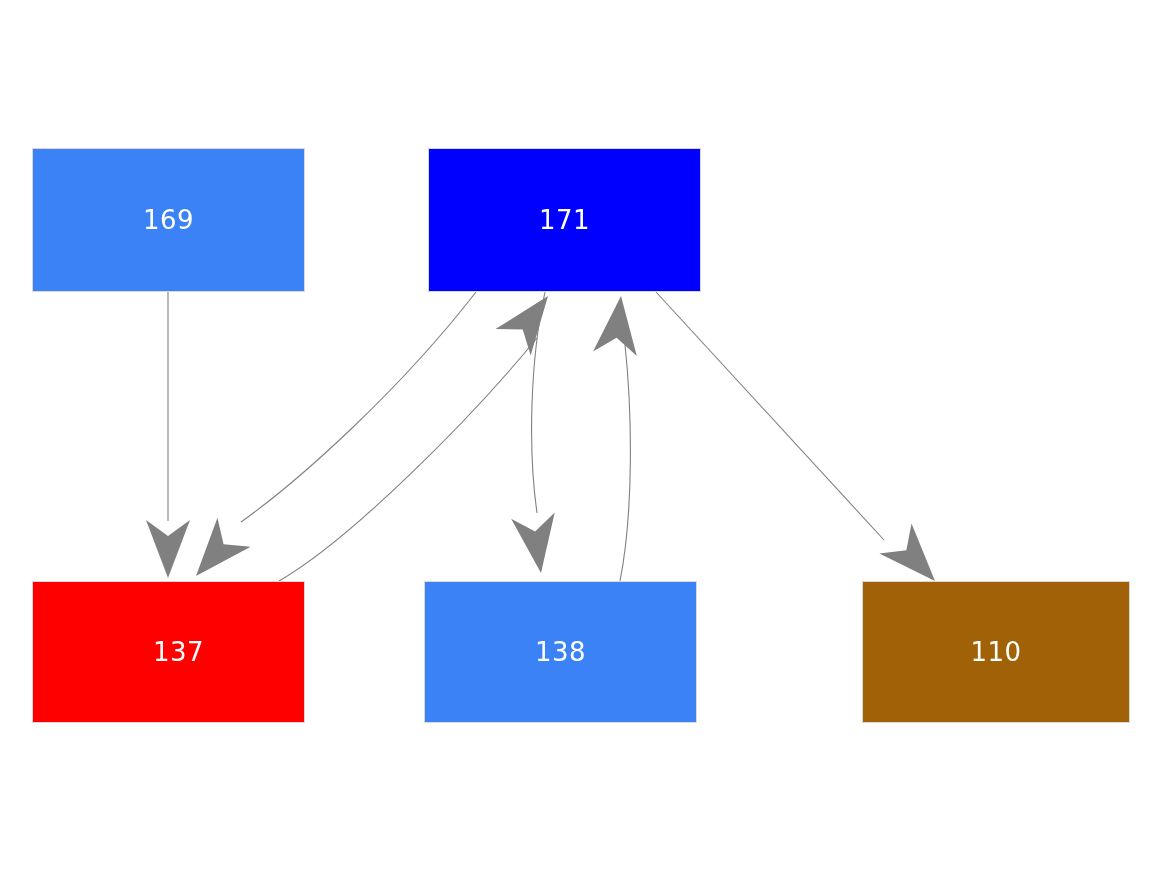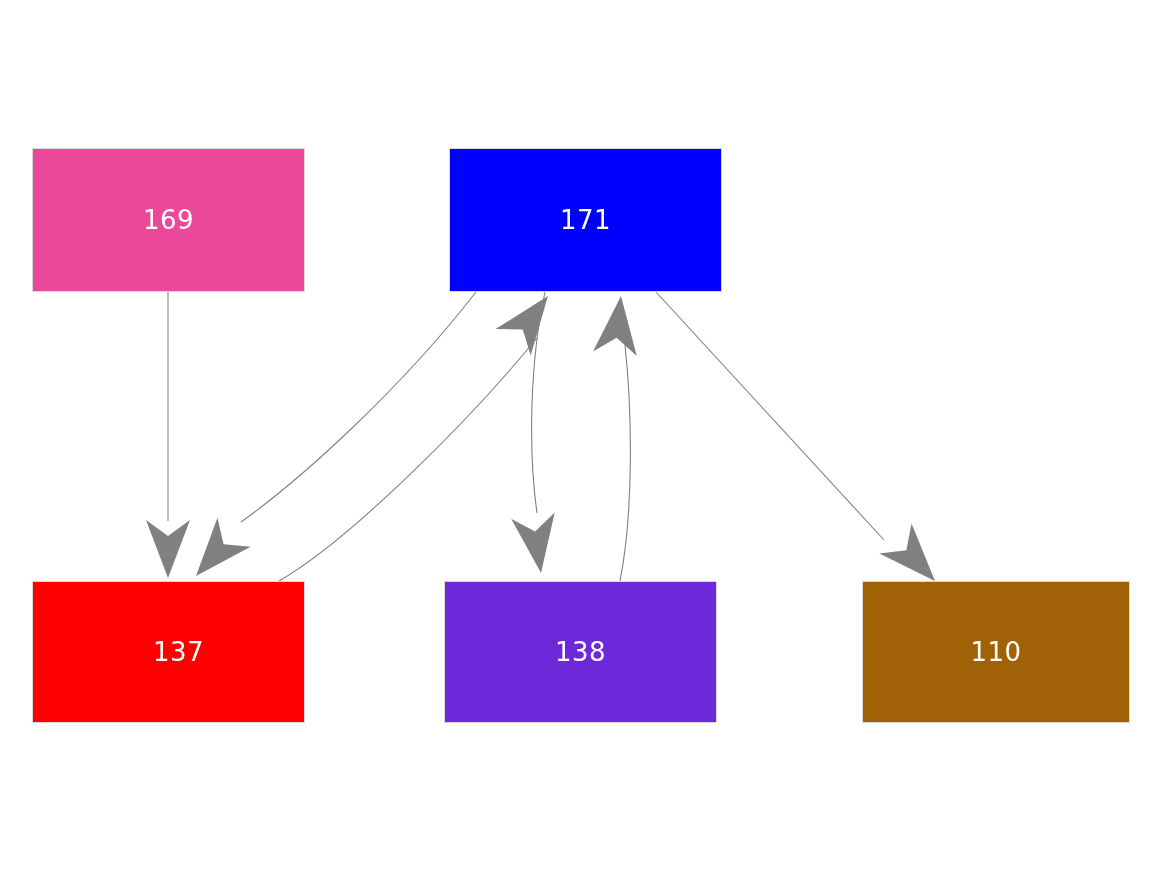--- a/index.html
+++ b/index.html
@@ -66,29 +66,29 @@
       <g>
         <path d="M 620,581 C 634,510 632,410 625,345" stroke="#808080" stroke-width="1.1" fill="none"></path>
         <polygon points="0,0 -58,-22 -42,0 -58,22" fill="#808080" transform="translate(621,296) rotate(-84)"></polygon>
       </g>
       <g>
         <path d="M 656,292 L 884,540" stroke="#808080" stroke-width="1.1" fill="none"></path>
         <polygon points="0,0 -58,-22 -42,0 -58,22" fill="#808080" transform="translate(935,581) rotate(47)"></polygon>
       </g>
     </svg>
 
-  <div class="graph-node" style="left: 32px; top: 148px; width: 273px; height: 144px; background: #ec4899; border-color: rgb(217, 217, 217);">
+  <div class="graph-node" style="left: 32px; top: 148px; width: 273px; height: 144px; background: #3b82f6; border-color: rgb(217, 217, 217);">
     <span class="node-label" style="color: rgb(255, 255, 255);">169</span>
   </div>
-  <div class="graph-node" style="left: 449px; top: 148px; width: 273px; height: 144px; background: rgb(0, 0, 255); border-color: rgb(217, 217, 217);">
+  <div class="graph-node" style="left: 428px; top: 148px; width: 273px; height: 144px; background: rgb(0, 0, 255); border-color: rgb(217, 217, 217);">
     <span class="node-label" style="color: rgb(255, 255, 255);">171</span>
   </div>
   <div class="graph-node" style="left: 32px; top: 581px; width: 273px; height: 142px; background: rgb(255, 0, 0); border-color: rgb(217, 217, 217); padding-left: 20px;">
     <span class="node-label" style="color: rgb(255, 255, 255);">137</span>
   </div>
-  <div class="graph-node" style="left: 444px; top: 581px; width: 273px; height: 142px; background: #6d28d9; border-color: rgb(217, 217, 217);">
+  <div class="graph-node" style="left: 424px; top: 581px; width: 273px; height: 142px; background: #3b82f6; border-color: rgb(217, 217, 217);">
     <span class="node-label" style="color: rgb(255, 255, 255);">138</span>
   </div>
   <div class="graph-node" style="left: 862px; top: 581px; width: 268px; height: 142px; background: #a16207; border-color: rgb(217, 217, 217);">
     <span class="node-label" style="color: rgb(255, 255, 255);">110</span>
   </div>
 
 </div>
 
 </body></html>

